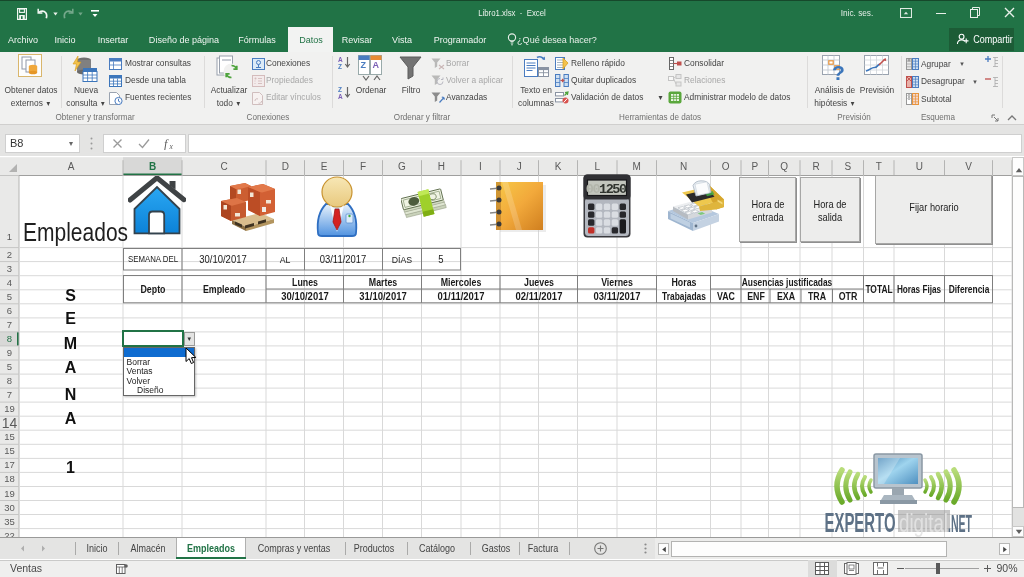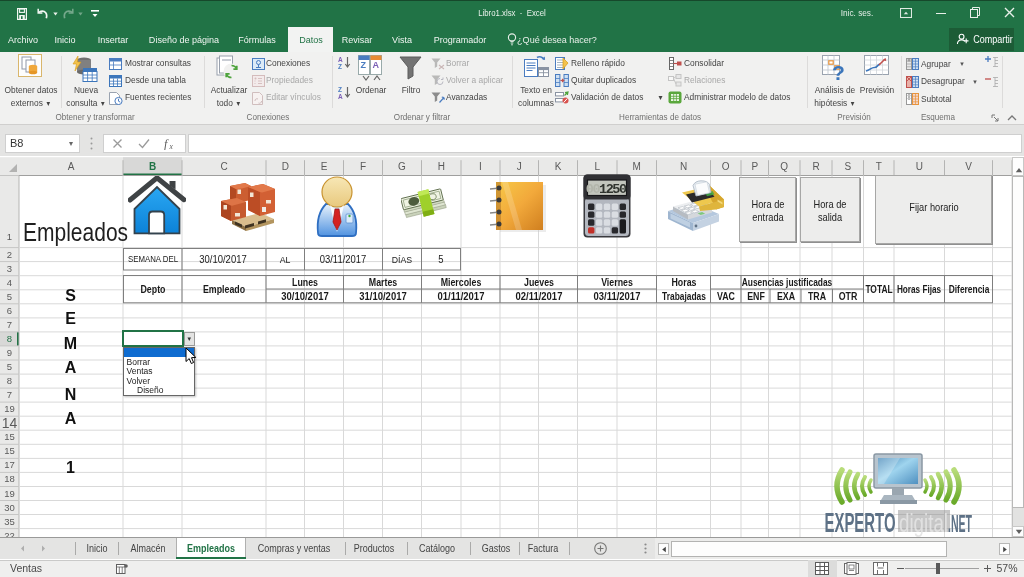--- a/index.html
+++ b/index.html
@@ -801,21 +801,21 @@
   </svg>
 <svg class="a" style="left:873px;top:562px" width="15" height="13" viewBox="0 0 15 13">
     <rect x="0.5" y="0.5" width="14" height="12" fill="#fff" stroke="#6a6a6a"></rect>
     <path d="M4.5 0.5 v4 M4.5 8 v4.5 M10.5 0.5 v4 M10.5 8 v4.5 M4.5 6 h6" stroke="#6a6a6a" stroke-width="1"></path>
   </svg>
 <div class="a" style="left:897px;top:567.6px;width:7px;height:1.8px;background:#5a5a5a;"></div>
 <div class="a" style="left:905px;top:568.2px;width:74px;height:1px;background:#a0a0a0;"></div>
 <div class="a" style="left:935.5px;top:562.5px;width:4px;height:11.5px;background:#5a5a5a;"></div>
 <div class="a" style="left:984px;top:567.6px;width:7px;height:1.8px;background:#5a5a5a;"></div>
 <div class="a" style="left:986.6px;top:565px;width:1.8px;height:7px;background:#5a5a5a;"></div>
-<div class="a nw" style="left:1007px;top:562.0px;font-size:10.5px;line-height:13px;color:#4a4a4a;transform:translateX(-50%);">57%</div>
+<div class="a nw" style="left:1007px;top:562.0px;font-size:10.5px;line-height:13px;color:#4a4a4a;transform:translateX(-50%);">90%</div>
 <div class="a" style="left:1012px;top:157.2px;width:12px;height:380px;background:#e2e2e1;border-left:1px solid #c0c0bf;"></div>
 <div class="a" style="left:1012px;top:157.2px;width:12px;height:19px;background:#fdfdfd;border:1px solid #c8c8c7;"></div>
 <svg class="a" style="left:1014.5px;top:167px" width="8" height="6" viewBox="0 0 8 6">
     <path d="M0.8 5.2 L4 1 L7.2 5.2 Z" fill="#606060"></path>
   </svg>
 <div class="a" style="left:1012px;top:176px;width:12px;height:332px;background:#fdfdfd;border:1px solid #b8b8b7;"></div>
 <div class="a" style="left:1012px;top:526px;width:12px;height:11.2px;background:#fdfdfd;border:1px solid #c8c8c7;"></div>
 <svg class="a" style="left:1014.5px;top:529px" width="8" height="6" viewBox="0 0 8 6">
     <path d="M0.8 0.8 L4 5 L7.2 0.8 Z" fill="#606060"></path>
   </svg>

